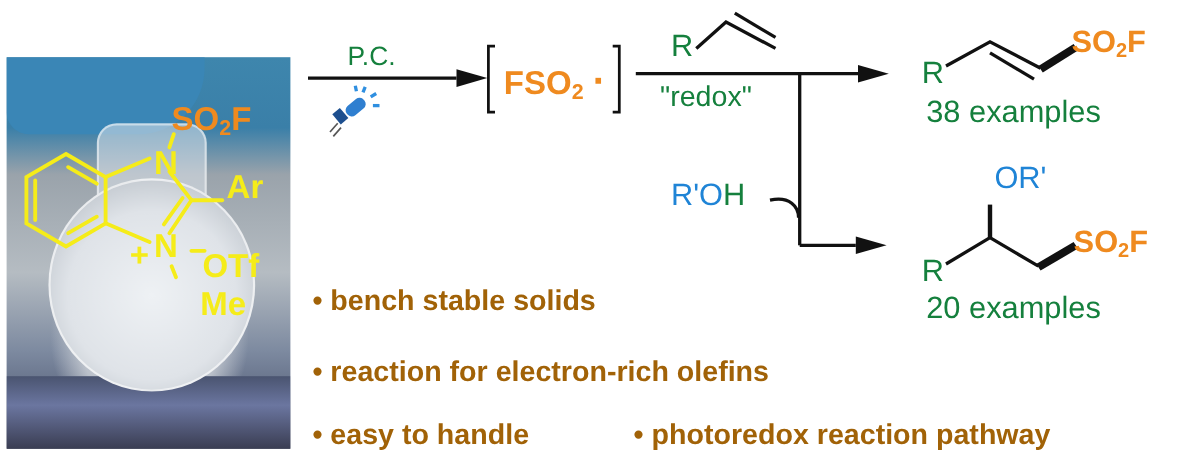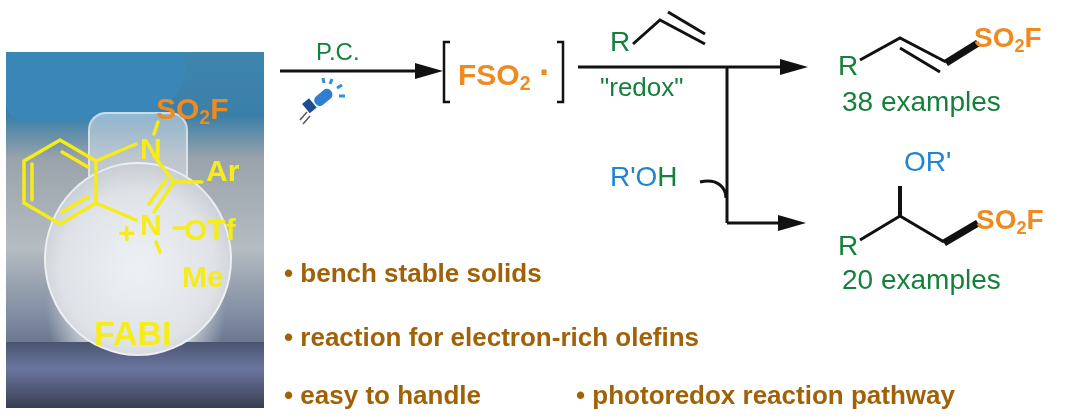--- a/index.html
+++ b/index.html
@@ -53,23 +53,22 @@
 
       <line x1="168" y1="176" x2="180" y2="176"></line>
     </g>
   </svg>
 
   <div class="abs org" style="left:150px;top:40px;font-size:30px;"><span>SO</span><sub>2</sub><span>F</span></div>
   <div class="abs ylw" style="left:134px;top:80px;font-size:30px;">N</div>
   <div class="abs ylw" style="left:200px;top:102px;font-size:30px;text-align:right;">Ar</div>
   <div class="abs ylw" style="left:112px;top:164px;font-size:30px;">+</div>
   <div class="abs ylw" style="left:134px;top:156px;font-size:30px;">N</div>
-  <div class="abs ylw" style="left:178px;top:161px;font-size:30px;">OTf</div>
+  <div class="abs ylw" style="left:178px;top:174px;font-size:30px;">OTf</div>
   <div class="abs ylw" style="left:148px;top:208px;font-size:30px;margin-left:28px;">Me</div>
-  <div class="abs ylw" style="left:88px;top:262px;font-size:34px;">FABI</div>
 </div>
 
 <svg class="abs" style="left:0;top:0" width="1082" height="420">
   <g stroke="#111" stroke-width="3" fill="none">
 
     <line x1="280" y1="71" x2="415" y2="71"></line>
 
     <polyline points="450,42 444,42 444,102 450,102" stroke-width="2.5"></polyline>
     <polyline points="557,42 563,42 563,102 557,102" stroke-width="2.5"></polyline>
 

